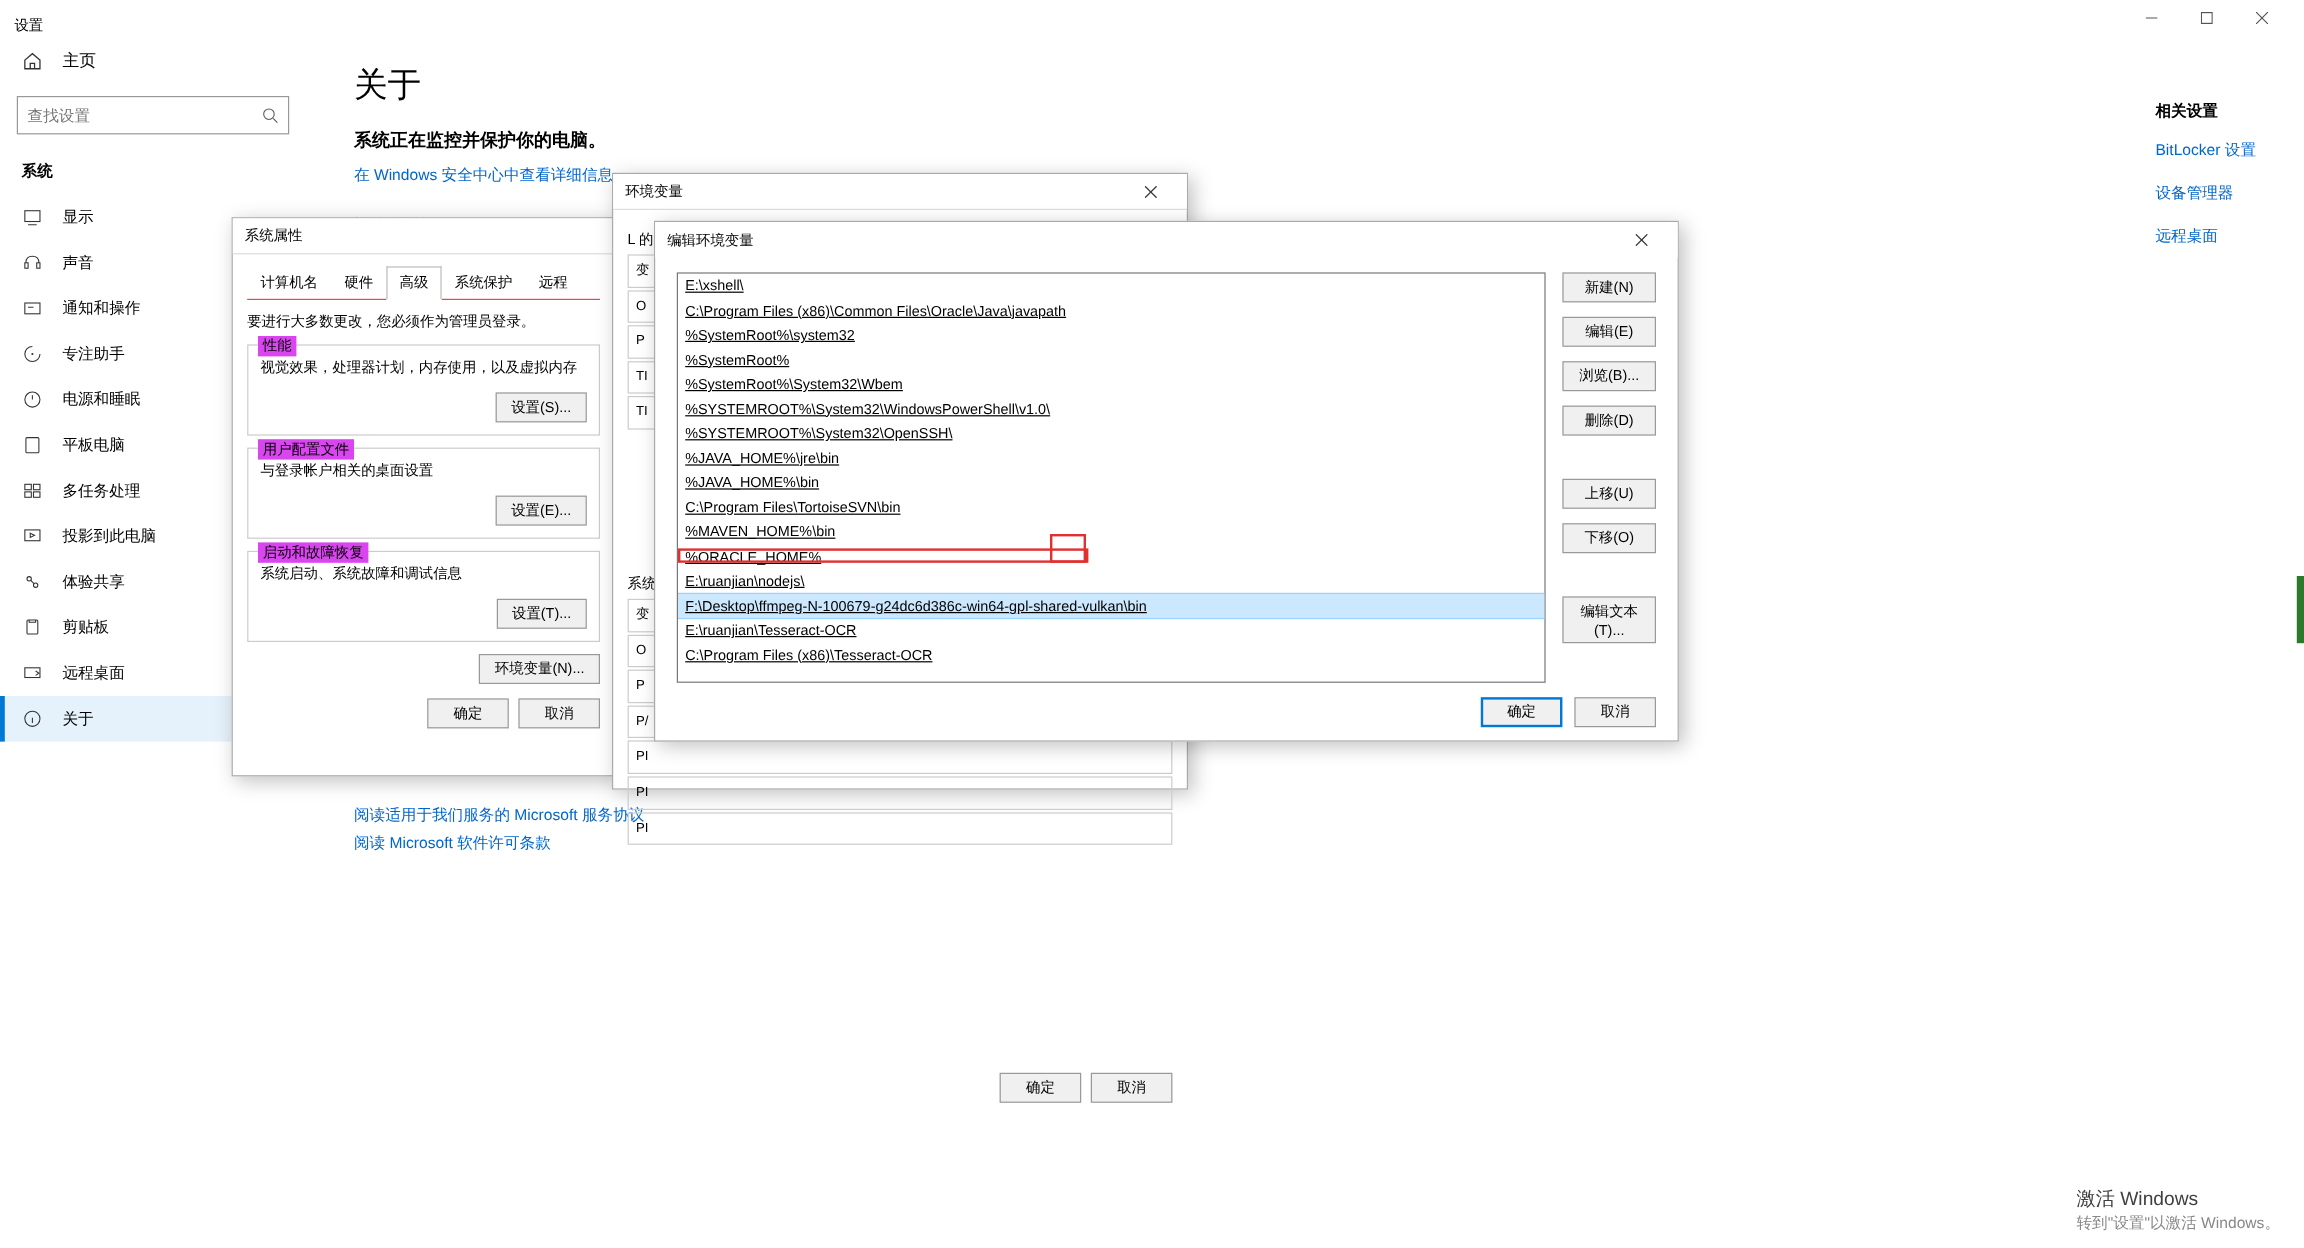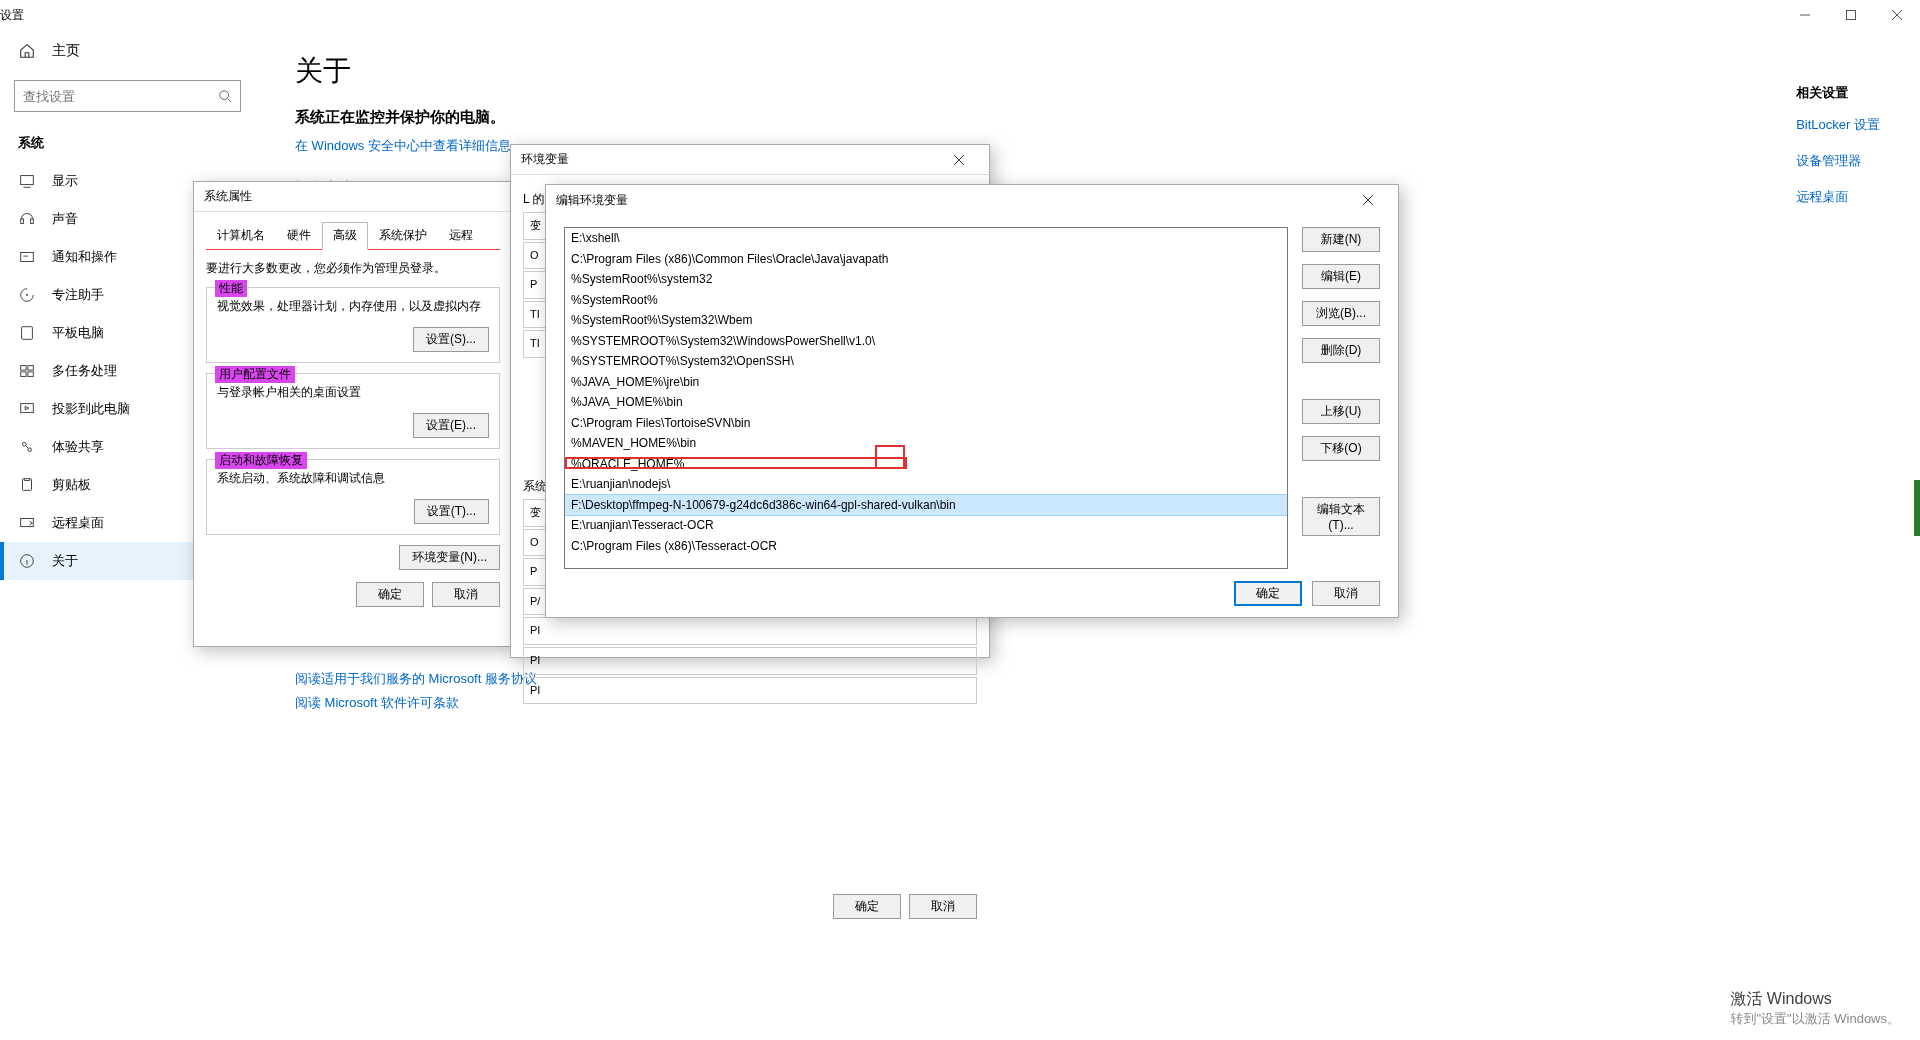--- a/index.html
+++ b/index.html
@@ -1,20 +1,20 @@
 <!DOCTYPE html>
 <html><head>
 <meta charset="utf-8">
 <style>
 * { margin: 0; padding: 0; box-sizing: border-box; font-family: "Microsoft YaHei", "Segoe UI", sans-serif; }
 body { width: 1920px; height: 1040px; background: #fff; overflow: hidden; position: relative; font-size: 12px; color: #000; }
 
 
 .settings-window { position: absolute; inset: 0; background: #fff; }
-.titlebar { height: 30px; display: flex; align-items: center; padding: 0 0; font-size: 12px; }
+.titlebar { height: 30px; display: flex; align-items: flex-end; padding: 0 12px; font-size: 12px; }
 .titlebar-spacer { flex: 1; }
 .winctl { width: 46px; height: 30px; display: flex; align-items: center; justify-content: center; color: #555; }
 .winctl svg { width: 10px; height: 10px; }
 
 .settings-body { display: flex; height: calc(100% - 30px); }
 .sidebar { width: 255px; padding: 0 0 0 0; }
 .home-row { display: flex; align-items: center; padding: 12px 18px 14px 18px; gap: 16px; font-size: 14px; }
 .home-row svg { width: 18px; height: 18px; }
 .search-box { margin: 6px 14px 18px 14px; height: 32px; border: 1px solid #999; background: #fff; display: flex; align-items: center; padding: 0 8px; }
 .search-box input { flex: 1; border: none; outline: none; font-size: 13px; background: transparent; }
@@ -57,21 +57,21 @@
 #envvars { left: 510px; top: 144px; width: 480px; height: 514px; z-index: 20; }
 #envvars .dlg-body { font-size: 12px; }
 .env-label { margin: 6px 0 4px 0; }
 .env-frag { border: 1px solid #ccc; padding: 4px 6px; margin: 2px 0; font-size: 11px; line-height: 1.6; }
 
 
 #editenv { left: 545px; top: 184px; width: 854px; height: 434px; z-index: 30; background: #fff; }
 #editenv .dlg-title { border-bottom: none; }
 .edit-body { display: flex; gap: 14px; padding: 12px 18px; }
 .path-list { flex: 1; border: 1px solid #777; height: 342px; overflow: hidden; background: #fff; }
-.path-row { padding: 2px 6px; font-size: 12px; line-height: 16.5px; white-space: nowrap; position: relative; }
+.path-row { padding: 2px 6px; font-size: 12px; line-height: 16.5px; white-space: nowrap; position: relative; text-decoration: underline; }
 .path-row.selected { background: #cce8ff; outline: 1px solid #99d1ff; }
 .highlight-box { position: absolute; border: 2px solid #e03030; pointer-events: none; }
 .side-btns { width: 78px; display: flex; flex-direction: column; gap: 12px; }
 .side-btns .btn { width: 100%; }
 .edit-footer { display: flex; justify-content: flex-end; gap: 10px; padding: 0 18px 14px 0; }
 .btn.primary { border: 2px solid #0078d4; padding: 2px 11px; }
 
 
 .watermark { position: absolute; right: 20px; bottom: 12px; color: #888; font-size: 13px; text-align: left; }
 .watermark .l1 { font-size: 16px; color: #404040; }
@@ -141,20 +141,27 @@
               <line x1="6" y1="9" x2="11" y2="9" stroke="#333"></line>
             </svg>
             <span>通知和操作</span>
           </div>
           <div class="nav-item">
             <svg viewBox="0 0 20 20">
               <path d="M10 3 A7 7 0 1 0 17 10" fill="none" stroke="#333"></path>
               <circle cx="10" cy="10" r="1" fill="#333"></circle>
             </svg>
             <span>专注助手</span>
+          </div>
+          <div class="nav-item">
+            <svg viewBox="0 0 20 20">
+              <circle cx="10" cy="10" r="7" fill="none" stroke="#333"></circle>
+              <line x1="10" y1="6" x2="10" y2="10" stroke="#333"></line>
+            </svg>
+            <span>电源和睡眠</span>
           </div>
           <div class="nav-item">
             <svg viewBox="0 0 20 20">
               <rect x="4" y="3" width="12" height="14" rx="1" fill="none" stroke="#333"></rect>
             </svg>
             <span>平板电脑</span>
           </div>
           <div class="nav-item">
             <svg viewBox="0 0 20 20">
               <rect x="3" y="4" width="6" height="5" fill="none" stroke="#333"></rect>

